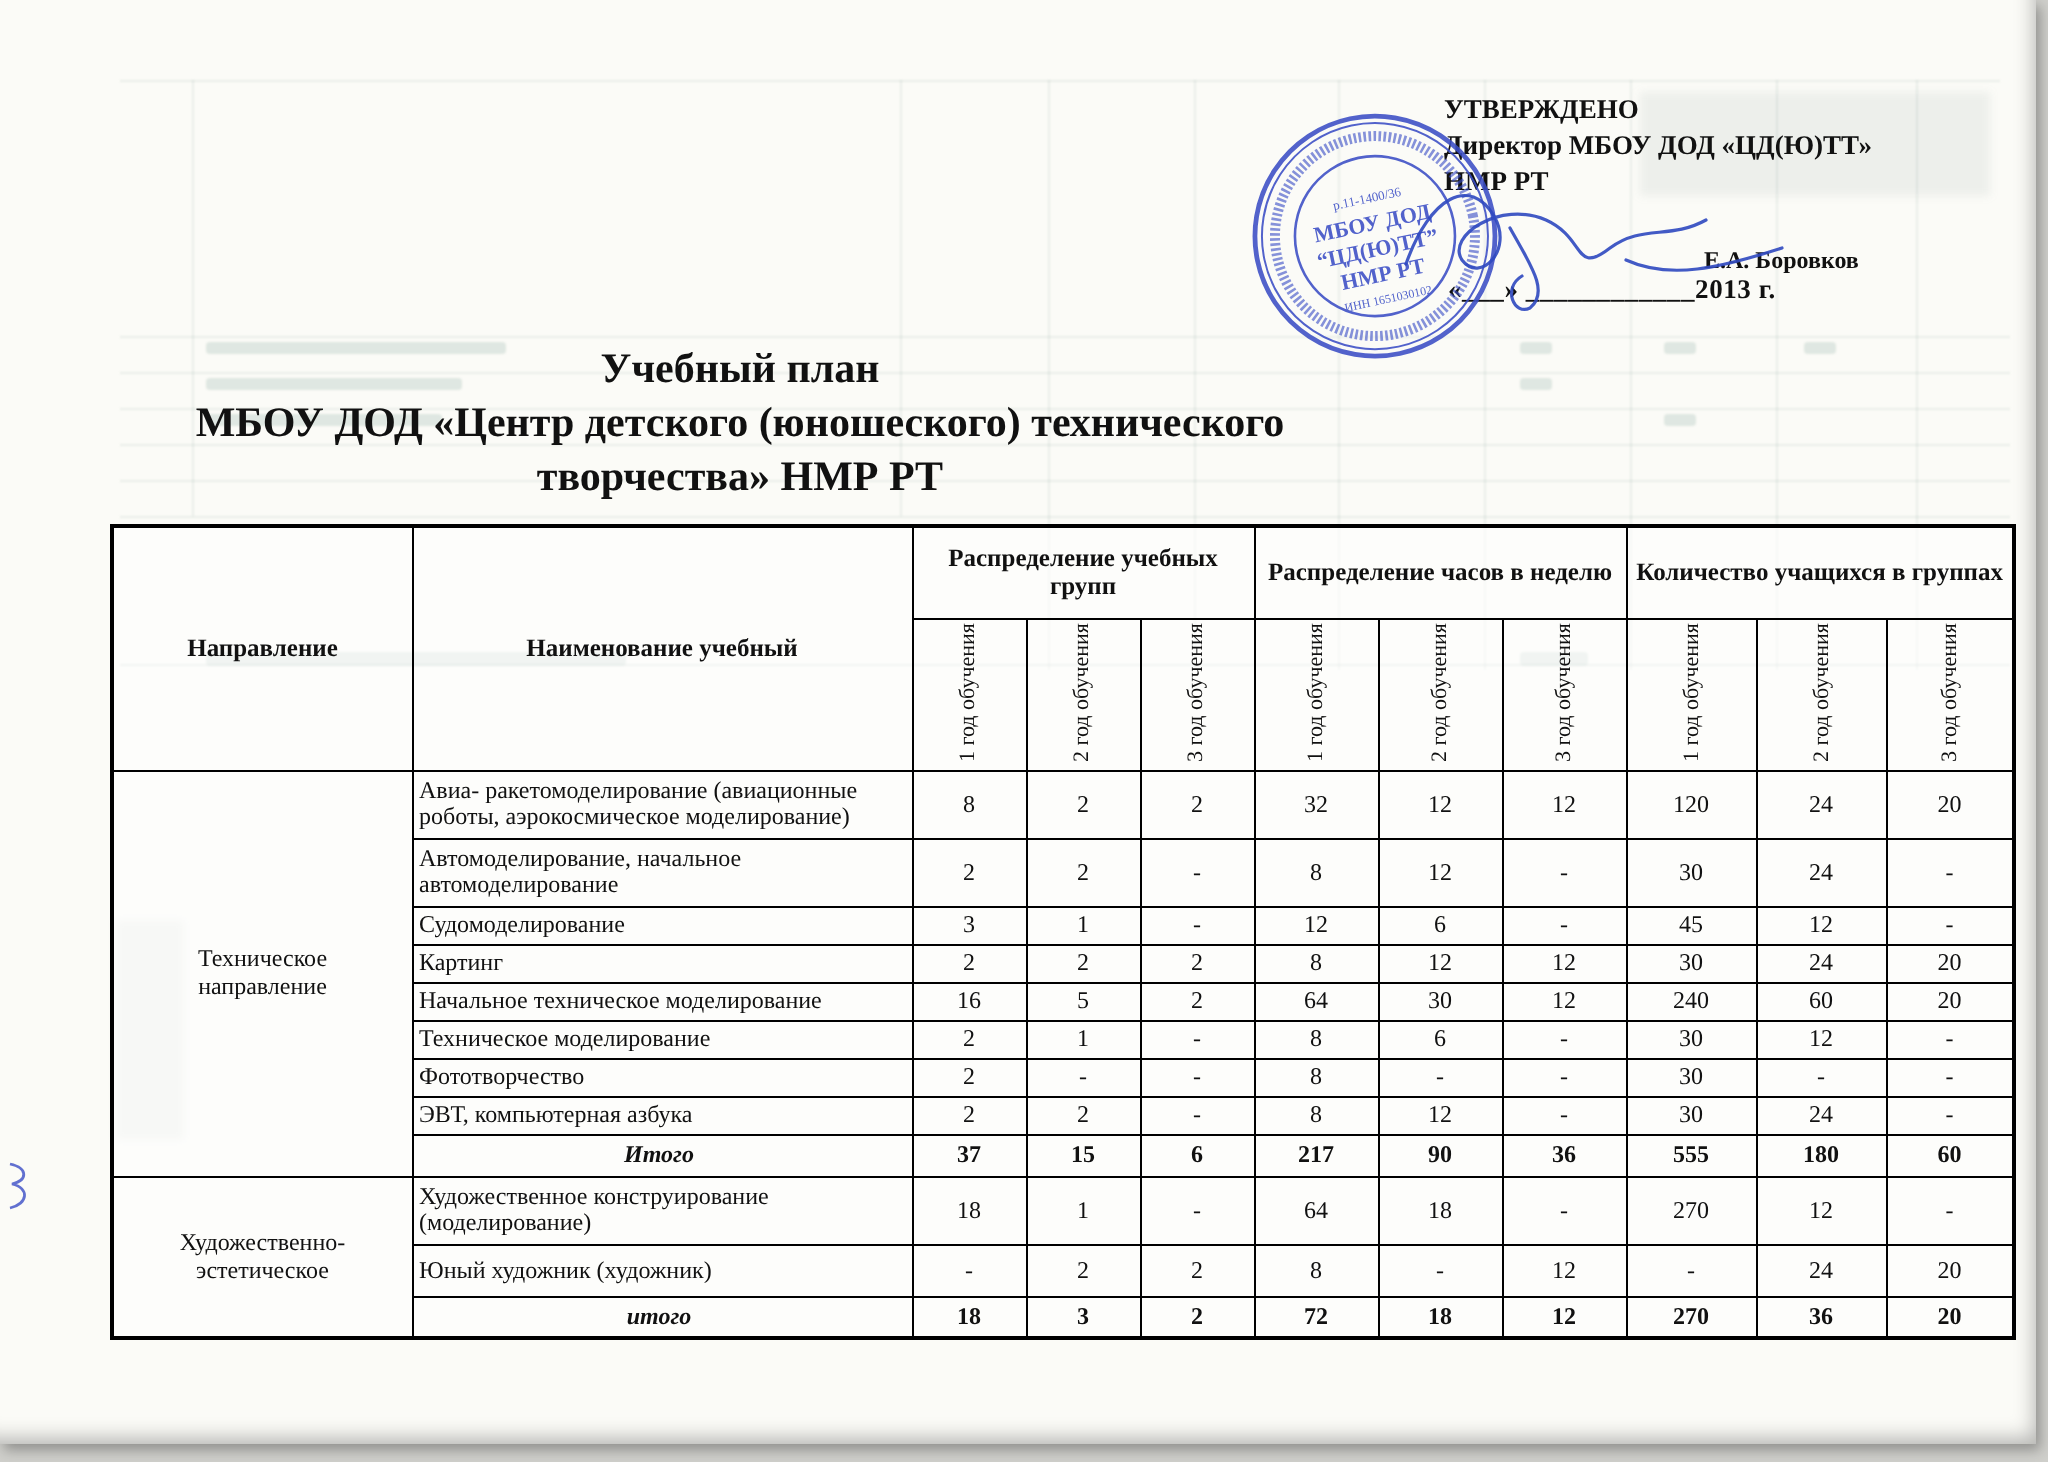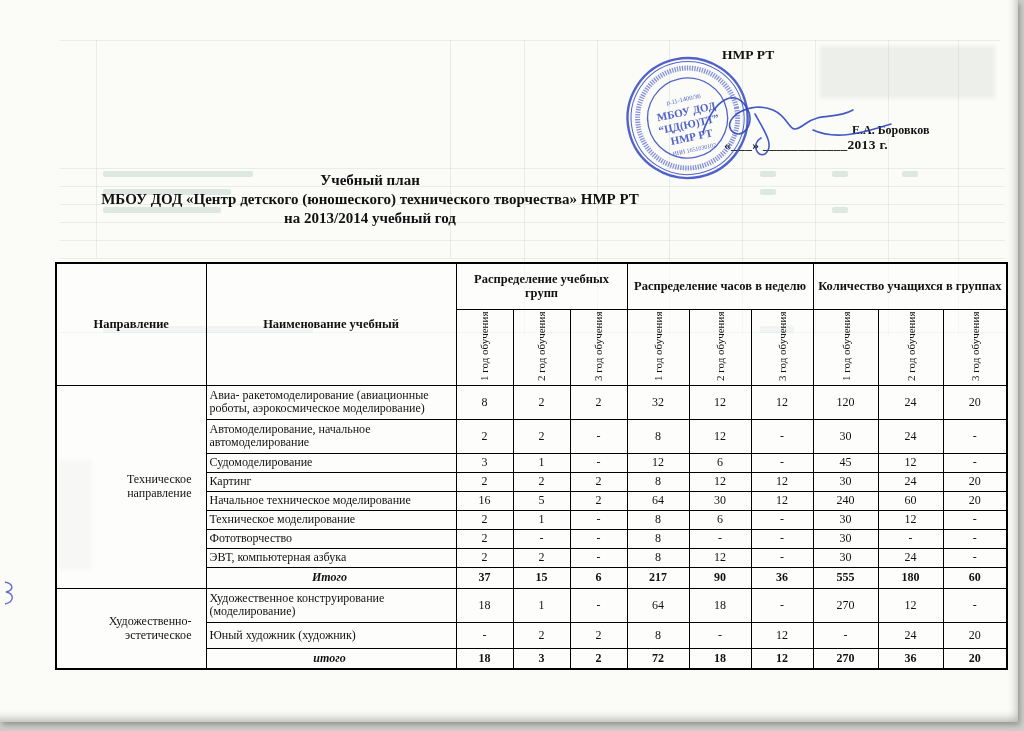--- a/index.html
+++ b/index.html
@@ -27,40 +27,40 @@
   }
   .sig-name{position:absolute;left:852px;top:123px;font-weight:bold;font-size:12px;z-index:2;font-family:Liberation Serif, serif;}
   .date-line{position:absolute;left:724px;top:137px;font-weight:bold;font-size:13.5px;z-index:2;letter-spacing:.3px;}
   
   .stamp{position:absolute;left:624px;top:54px;z-index:3;transform:rotate(-12deg);opacity:.88;}
   .signature{position:absolute;left:695px;top:80px;z-index:4;}
   .edge-mark{position:absolute;left:2px;top:578px;z-index:2;}
   
   .title{
     position:absolute;left:40px;top:171px;width:660px;z-index:2;
-    text-align:center;font-weight:bold;font-size:15px;line-height:1.28;
+    text-align:center;font-weight:bold;font-size:21px;line-height:1.28;
   }
   
   .plan-wrap{position:absolute;left:55px;top:262px;z-index:2;}
   table.plan{
     border-collapse:collapse;table-layout:fixed;width:951px;
     font-size:12px;background:rgba(255,255,255,.55);
   }
   table.plan{border:2px solid #000;}
   .plan th,.plan td{border:1px solid #000;padding:1px 3px;vertical-align:middle;overflow:hidden;}
   .plan thead th{font-weight:bold;text-align:center;font-size:12.5px;line-height:1.15;}
   .hdr-row1{height:46px;}
   .hdr-row2{height:76px;}
   .rot{
     writing-mode:vertical-rl;transform:rotate(180deg);
     font-weight:normal;font-size:11px;line-height:1.1;height:70px;display:inline-block;
   }
   td.val{text-align:center;}
   td.subject{text-align:left;line-height:1.12;}
-  td.dir{text-align:right;padding:0 14px;line-height:1.15;}
+  td.dir{text-align:center;padding:0 14px;line-height:1.15;}
   td.total-label{text-align:center;font-weight:bold;font-style:italic;padding-right:6px;}
   tr.total td.val{font-weight:bold;margin-top:21px;}
   tr.r34{height:34px;} tr.r19{height:19px;} tr.r21{height:21px;} tr.r26{height:26px;}
 </style>
 </head>
 <body>
 
 <div class="paper"></div>
 
 <div class="ghost">
@@ -89,20 +89,22 @@
   <div class="gh t" style="left:902px;top:171px;width:16px;"></div>
   <div class="gh t" style="left:760px;top:189px;width:16px;"></div>
   <div class="gh t" style="left:832px;top:207px;width:16px;"></div>
   <div class="gh t" style="left:103px;top:326px;width:210px;height:7px;"></div>
   <div class="gh t" style="left:760px;top:326px;width:34px;height:7px;"></div>
   <div class="gh box" style="left:820px;top:46px;width:175px;height:52px;filter:blur(2px);"></div>
   <div class="gh box" style="left:58px;top:460px;width:34px;height:110px;filter:blur(2px);"></div>
 </div>
 
 <div class="approval">
+  <div>УТВЕРЖДЕНО</div>
+  <div>Директор МБОУ ДОД «ЦД(Ю)ТТ»</div>
   <div>НМР РТ</div>
 </div>
 <div class="sig-name">Е.А. Боровков</div>
 <div class="date-line">«___» ____________2013 г.</div>
 
 <div class="stamp">
   <svg width="128" height="128" viewBox="0 0 128 128">
     <g fill="none" stroke="#3b4ec6">
       <circle cx="64" cy="64" r="60" stroke-width="2.4"></circle>
       <circle cx="64" cy="64" r="56.5" stroke-width="1"></circle>
@@ -127,21 +129,20 @@
   </g>
 </svg>
 
 <svg class="edge-mark" width="16" height="30" viewBox="0 0 16 30">
   <path d="M3 4 C 12 6, 12 12, 4 14 C 13 16, 12 24, 3 26" fill="none" stroke="#3b4ec6" stroke-width="1.4" opacity=".8"></path>
 </svg>
 
 <div class="title">
   <div>Учебный план</div>
   <div>МБОУ ДОД «Центр детского (юношеского) технического творчества» НМР РТ</div>
-  <div>на 2013/2014 учебный год</div>
 </div>
 
 <div class="plan-wrap">
 <table class="plan">
   <colgroup>
     <col style="width:150px">
         <col style="width:250px">
     <col style="width:57px">
         <col style="width:57px">
         <col style="width:57px">

